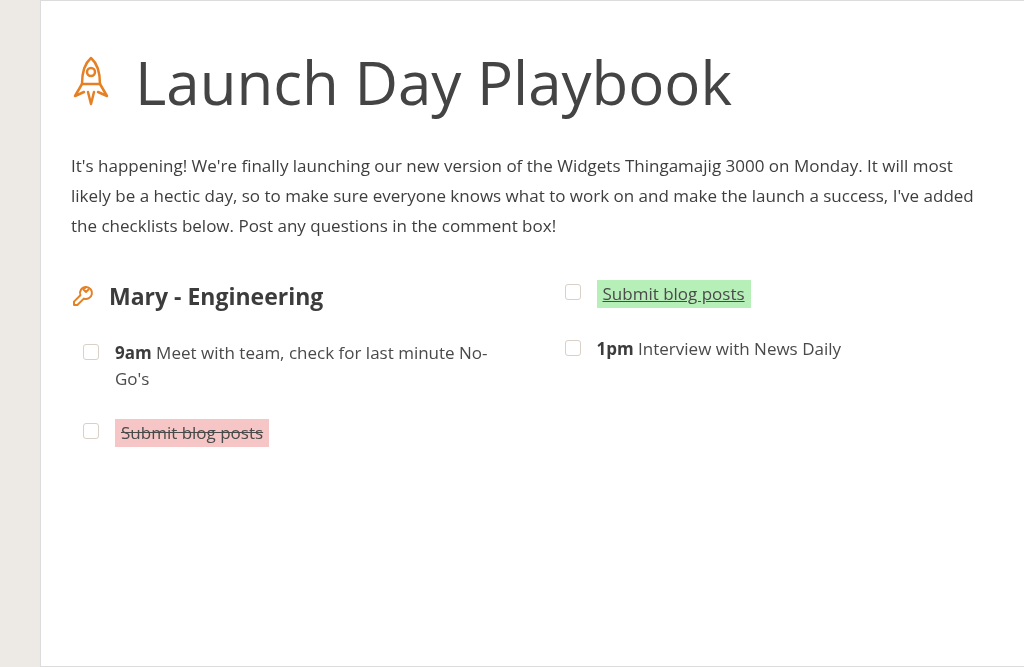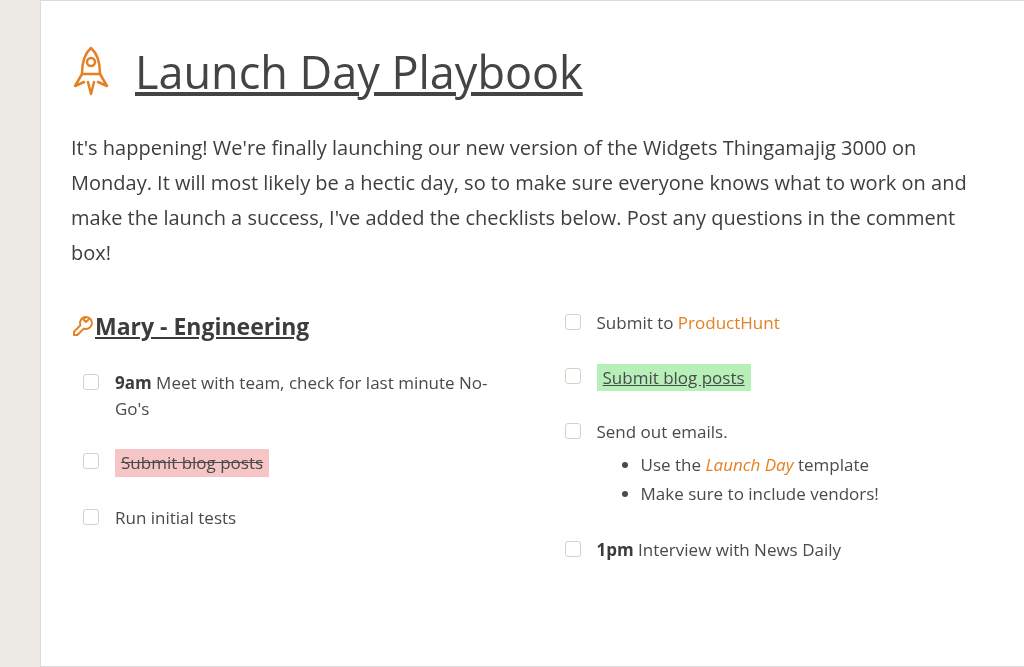--- a/index.html
+++ b/index.html
@@ -26,50 +26,49 @@
   }
 
   
   .title-row {
     display: flex;
     align-items: center;
     gap: 24px;
     margin-bottom: 28px;
   }
   .title-row h1 {
-    font-size: 45px;
+    font-size: 60px;
     font-weight: 400;
     margin: 0;
     color: #444;
-    text-decoration: underline;
   }
   .rocket { width: 40px; height: 56px; }
 
   .intro {
-    font-size: 20px;
+    font-size: 17px;
     line-height: 1.75;
     color: #3e3e3e;
     margin-bottom: 40px;
     max-width: 940px;
   }
 
   .cols {
     display: flex;
     gap: 40px;
   }
   .col {
     flex: 1;
     min-width: 0;
   }
 
   .section-head {
     display: flex;
     align-items: center;
+    gap: 14px;
     margin-bottom: 28px;
-    text-decoration: underline;
   }
   .section-head h2 {
     font-size: 23px;
     font-weight: 700;
     margin: 0;
     color: #3c3c3c;
   }
   .section-icon { width: 24px; height: 24px; }
 
   ul.checklist {
@@ -170,52 +169,30 @@
             <span class="t-bold">9am</span>
             <span>Meet with team, check for last minute No-Go's</span>
           </span>
         </li>
         <li>
           <span class="cb"></span>
           <span class="task">
             <span class="hl-red">Submit blog posts</span>
           </span>
         </li>
-        <li>
-          <span class="cb"></span>
-          <span class="task">Run initial tests</span>
-        </li>
       </ul>
     </div>
 
     <div class="col">
 
       <ul class="checklist">
         <li>
           <span class="cb"></span>
           <span class="task">
-            <span>Submit to </span><span class="link-orange">ProductHunt</span>
-          </span>
-        </li>
-        <li>
-          <span class="cb"></span>
-          <span class="task">
             <span class="hl-green">Submit blog posts</span>
-          </span>
-        </li>
-        <li>
-          <span class="cb"></span>
-          <span class="task">
-            <span>Send out emails.</span>
-            <ul class="sub">
-              <li>
-                <span>Use the </span><span class="link-italic">Launch Day</span><span> template</span>
-              </li>
-              <li>Make sure to include vendors!</li>
-            </ul>
           </span>
         </li>
         <li>
           <span class="cb"></span>
           <span class="task">
             <span class="t-bold">1pm</span>
             <span>Interview with News Daily</span>
           </span>
         </li>
       </ul>

